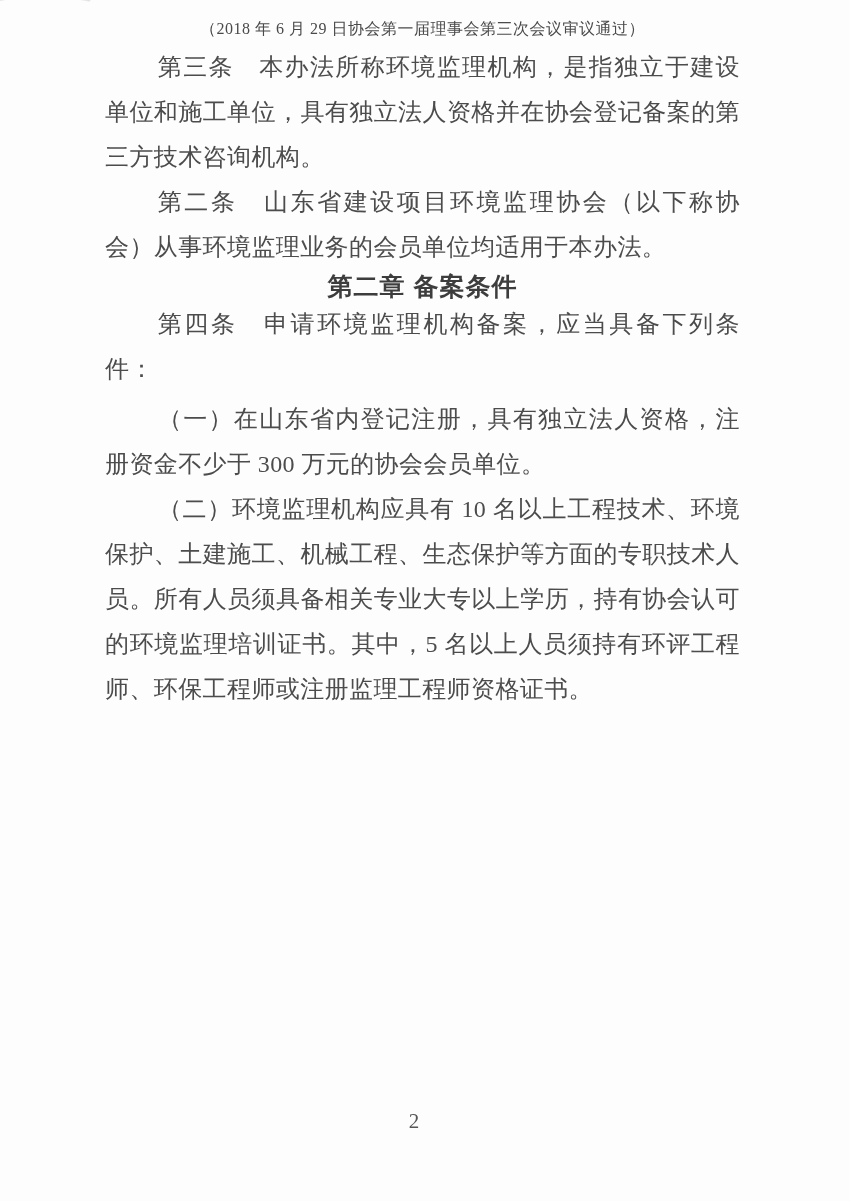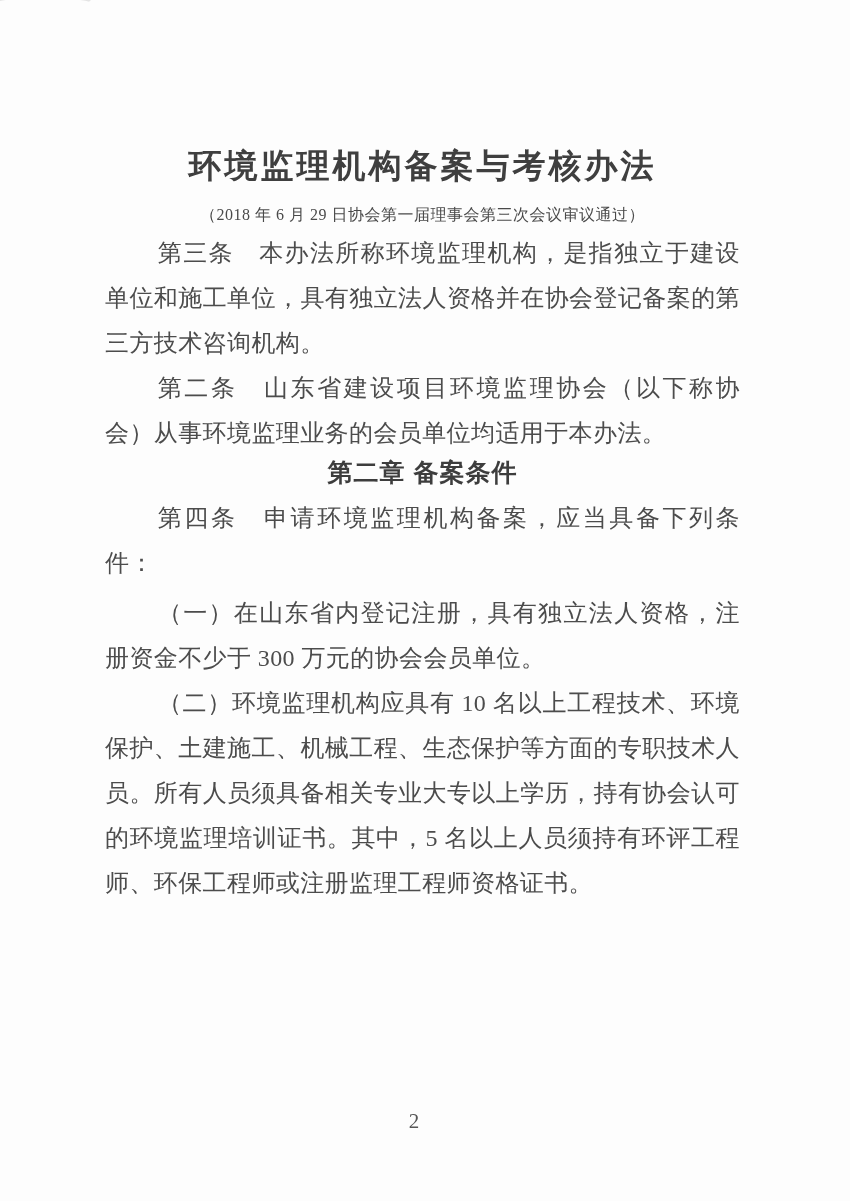--- a/index.html
+++ b/index.html
@@ -50,21 +50,21 @@
   .chapter-heading {
     font-family: "Liberation Sans", "DejaVu Sans", sans-serif;
     font-weight: 600;
     font-size: 25px;
     line-height: 32px;
     text-align: center;
     letter-spacing: 1px;
     color: #3d3d3d;
   }
   .ch1 { margin-top: 52px; margin-bottom: 8px; }
-  .ch2 { margin-top: 0px;  margin-bottom: 8px; }
+  .ch2 { margin-top: 0px;  }
   .para {
     margin: 0;
     font-size: 24px;
     line-height: 45px;
     letter-spacing: 0.4px;
     text-align: justify;
     text-indent: 2.2em;
     color: #4c4c4c;
   }
   .p5 { margin-top: 5px; }
@@ -80,21 +80,20 @@
     line-height: 30px;
     color: #565656;
   }
 </style>
 </head>
 <body>
 
 <div class="page">
   <div class="artifact-topleft"></div>
 
-  <div class="doc-title">环境监理机构备案与考核办法</div>
 
   <div class="doc-subtitle">（2018 年 6 月 29 日协会第一届理事会第三次会议审议通过）</div>
 
 
 
   <p class="para">第三条　本办法所称环境监理机构，是指独立于建设单位和施工单位，具有独立法人资格并在协会登记备案的第三方技术咨询机构。</p>
 
   <p class="para">第二条　山东省建设项目环境监理协会（以下称协会）从事环境监理业务的会员单位均适用于本办法。</p>
 
   <div class="chapter-heading ch2">第二章 备案条件</div>

